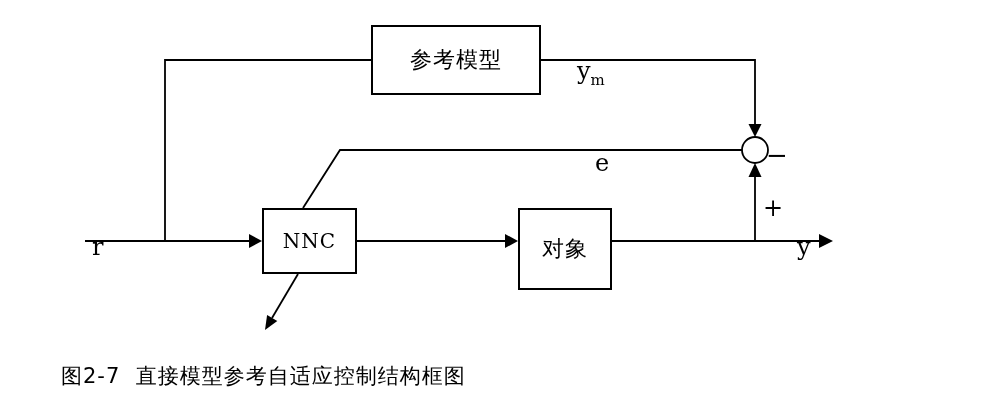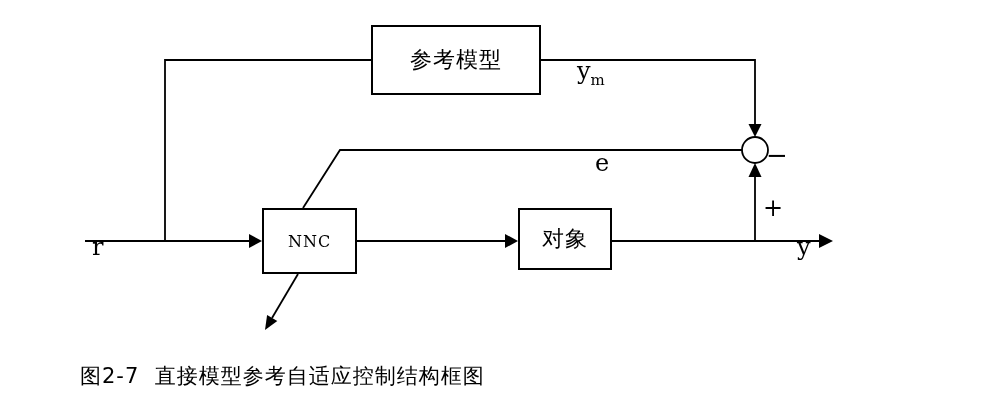--- a/index.html
+++ b/index.html
@@ -27,43 +27,43 @@
     display: flex;
     align-items: center;
     justify-content: center;
     font-size: 22px;
     color: #000000;
     font-family: "DejaVu Sans", "Liberation Sans", sans-serif;
     letter-spacing: 1px;
     box-sizing: border-box;
   }
   .block-ref-model { left: 371px; top: 25px; width: 170px; height: 70px; }
-  .block-nnc       { left: 262px; top: 208px; width: 95px;  height: 66px; font-family: "DejaVu Serif", serif; font-size: 16px; }
-  .block-plant     { left: 518px; top: 208px; width: 94px;  height: 62px; }
+  .block-nnc       { left: 262px; top: 208px; width: 95px;  height: 66px; font-family: "DejaVu Serif", serif; font-size: 20px; }
+  .block-plant     { left: 518px; top: 208px; width: 94px;  height: 82px; }
   .sig {
     position: absolute;
     color: #000000;
     font-size: 24px;
     line-height: 1;
     white-space: nowrap;
     margin-top: 32px;
   }
   .sig-r  { left: 92px;  top: 203px; }
   .sig-ym { left: 577px; top: 27px; }
   .sig-e  { left: 595px; top: 119px; }
   .sig-y  { left: 797px; top: 203px; }
   .sig-minus { left: 766px; top: 110px; font-size: 26px; }
   .sig-plus  { left: 763px; top: 164px; font-size: 24px; }
   .sub {
     font-size: 15px;
     vertical-align: sub;
   }
   .caption {
     position: absolute;
-    left: 80px;
+    left: 61px;
     top: 362px;
     font-size: 21px;
     color: #000000;
     font-family: "DejaVu Sans", "Liberation Sans", sans-serif;
     letter-spacing: 1px;
     white-space: pre;
   }
 </style>
 </head>
 <body>

